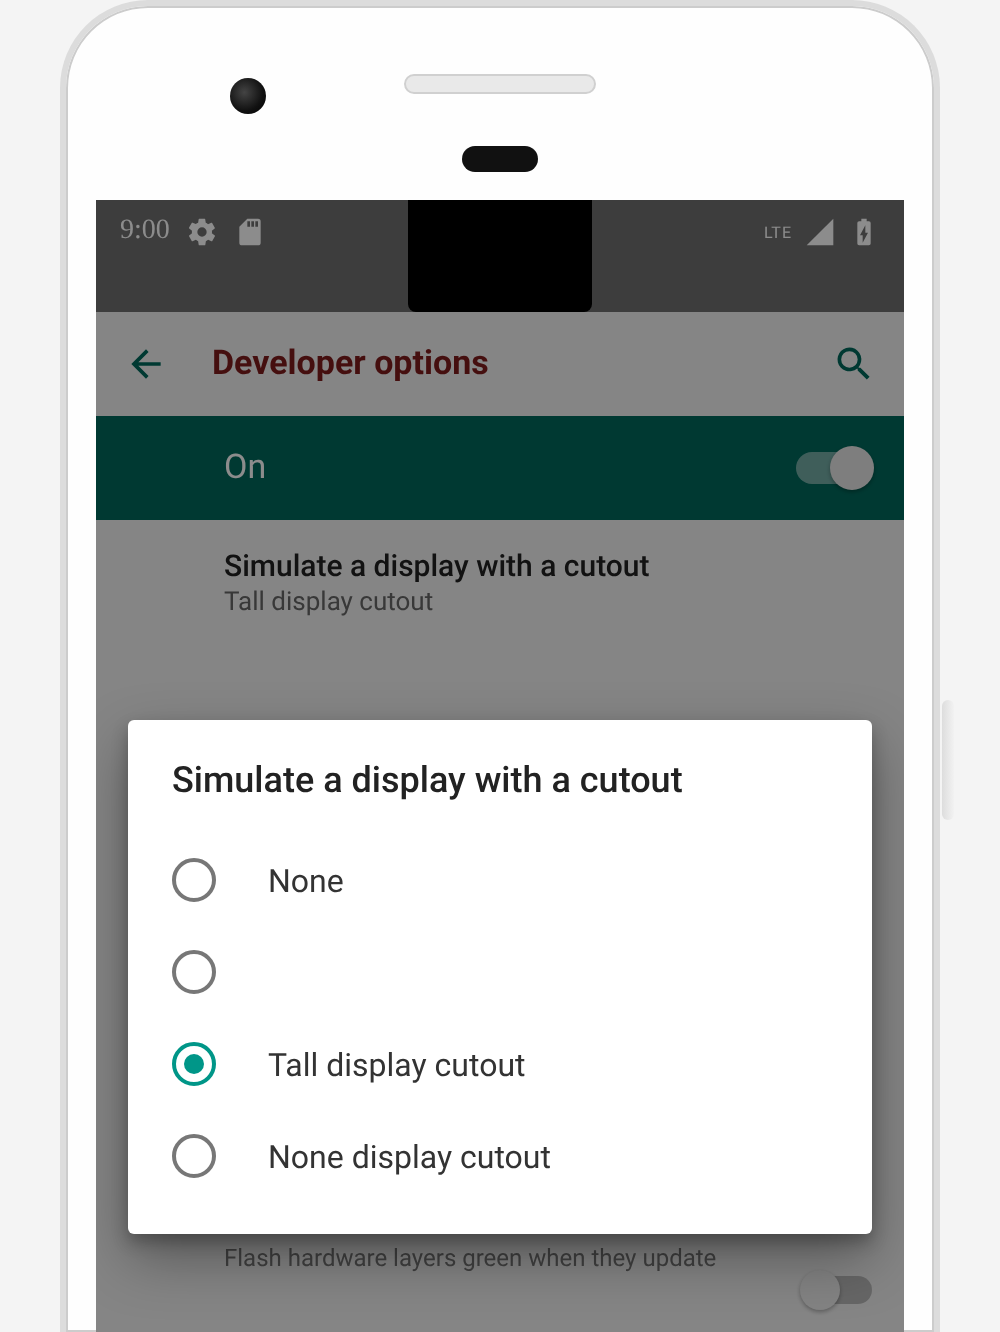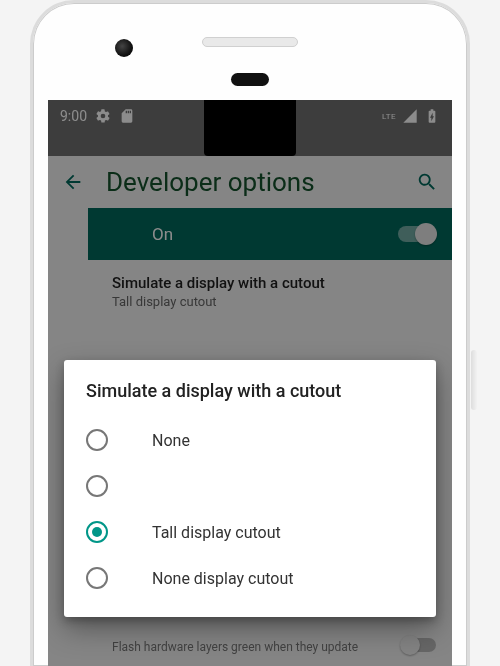--- a/index.html
+++ b/index.html
@@ -87,48 +87,47 @@
     position: relative;
     height: 56px;
     background: #707070;
     color: #fff;
     display: flex;
     align-items: flex-start;
     padding: 8px 12px 0 12px;
     font-size: 14px;
     z-index: 2;
   }
-  .status-left { display: flex; align-items: center; gap: 8px; }
+  .status-left { display: flex; align-items: center; gap: 8px; font-family: Liberation Serif, serif; }
   .status-right { margin-left: auto; display: flex; align-items: center; gap: 6px; }
   .icon-svg { width: 16px; height: 16px; fill: #fff; }
   .app-bar {
     height: 52px;
     background: #f3f3f3;
     display: flex;
     align-items: center;
     padding: 0 14px;
     gap: 22px;
     position: relative;
     z-index: 2;
   }
   .app-bar .title {
-    color: #14532d;
-    font-size: 26px;
-    font-weight: 400;
+    color: #7f1d1d;
+    font-size: 17px;
+    font-weight: 700;
   }
   .app-bar .search { margin-left: auto; }
   .toggle-row {
     height: 52px;
     background: #00695c;
     display: flex;
     align-items: center;
     padding: 0 18px 0 64px;
     position: relative;
     z-index: 2;
-    margin-left: 40px;
   }
   .toggle-row .label { color: #fff; font-size: 17px; }
   .switch {
     margin-left: auto;
     width: 36px;
     height: 16px;
     background: rgba(255,255,255,0.45);
     border-radius: 10px;
     position: relative;
   }
@@ -144,21 +143,21 @@
   }
   .setting-row {
     padding: 14px 18px 14px 64px;
     position: relative;
     z-index: 2;
   }
   .setting-row .primary { color: #222; font-size: 15px; font-weight: 500; }
   .setting-row .secondary { color: #666; font-size: 13px; margin-top: 2px; }
   .bg-text {
     position: absolute;
-    bottom: 10px;
+    bottom: 28px;
     left: 64px;
     right: 50px;
     color: #777;
     font-size: 12px;
     line-height: 1.3;
     z-index: 2;
   }
   .bg-switch {
     position: absolute;
     bottom: 14px;
@@ -212,21 +211,21 @@
   }
   .radio.checked { border-color: #009688; }
   .radio.checked::after {
     content: "";
     position: absolute;
     left: 4px; top: 4px;
     width: 10px; height: 10px;
     background: #009688;
     border-radius: 50%;
   }
-  .radio-label { font-size: 16px; color: #333; margin-left: 18px; }
+  .radio-label { font-size: 16px; color: #333; }
 </style>
 </head>
 <body>
 
 <div class="phone-frame">
   <div class="camera"></div>
   <div class="speaker-slot"></div>
   <div class="sensor-pill"></div>
 </div>
 <div class="side-button"></div>

